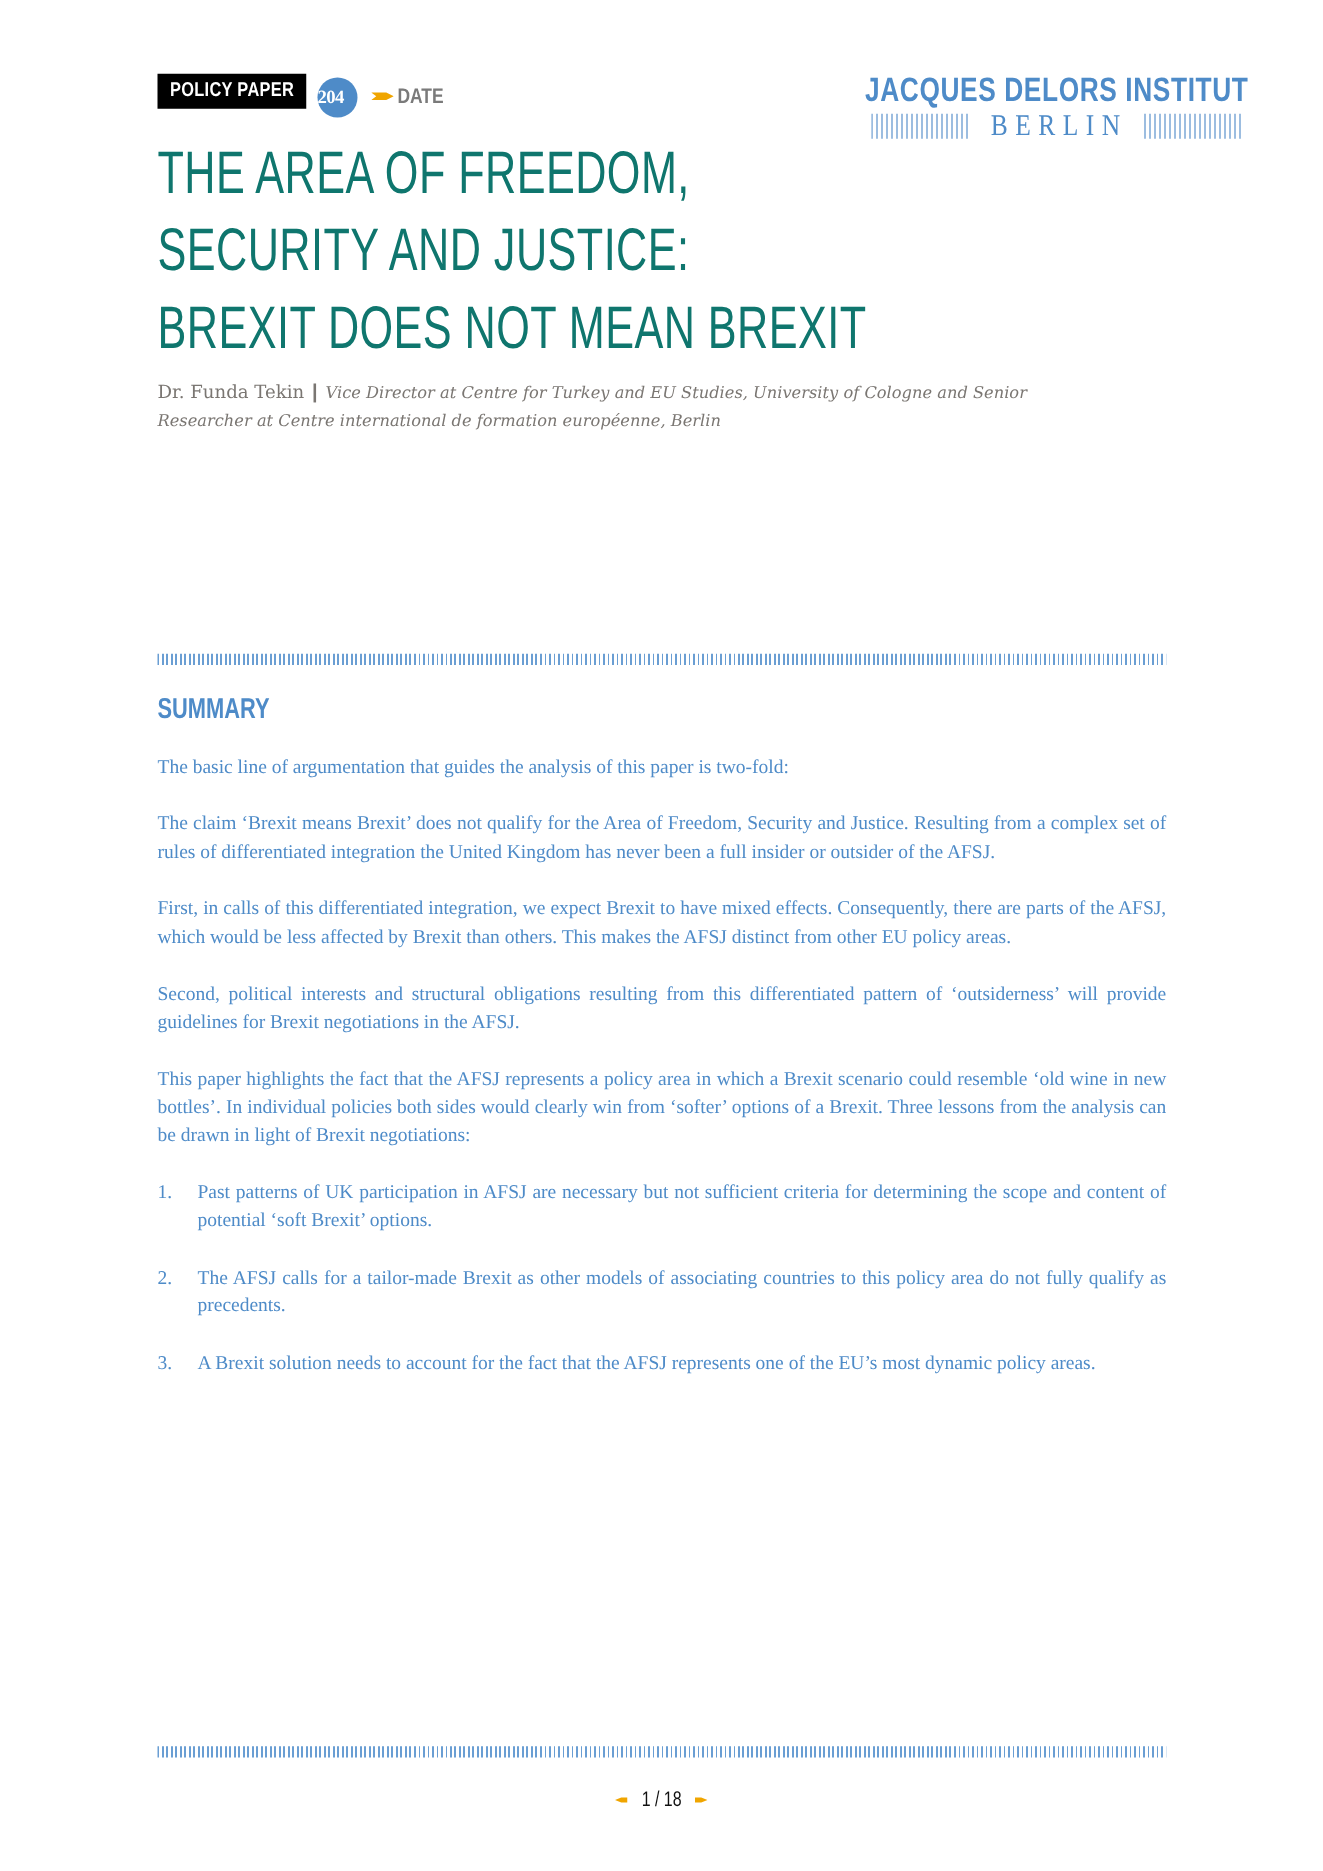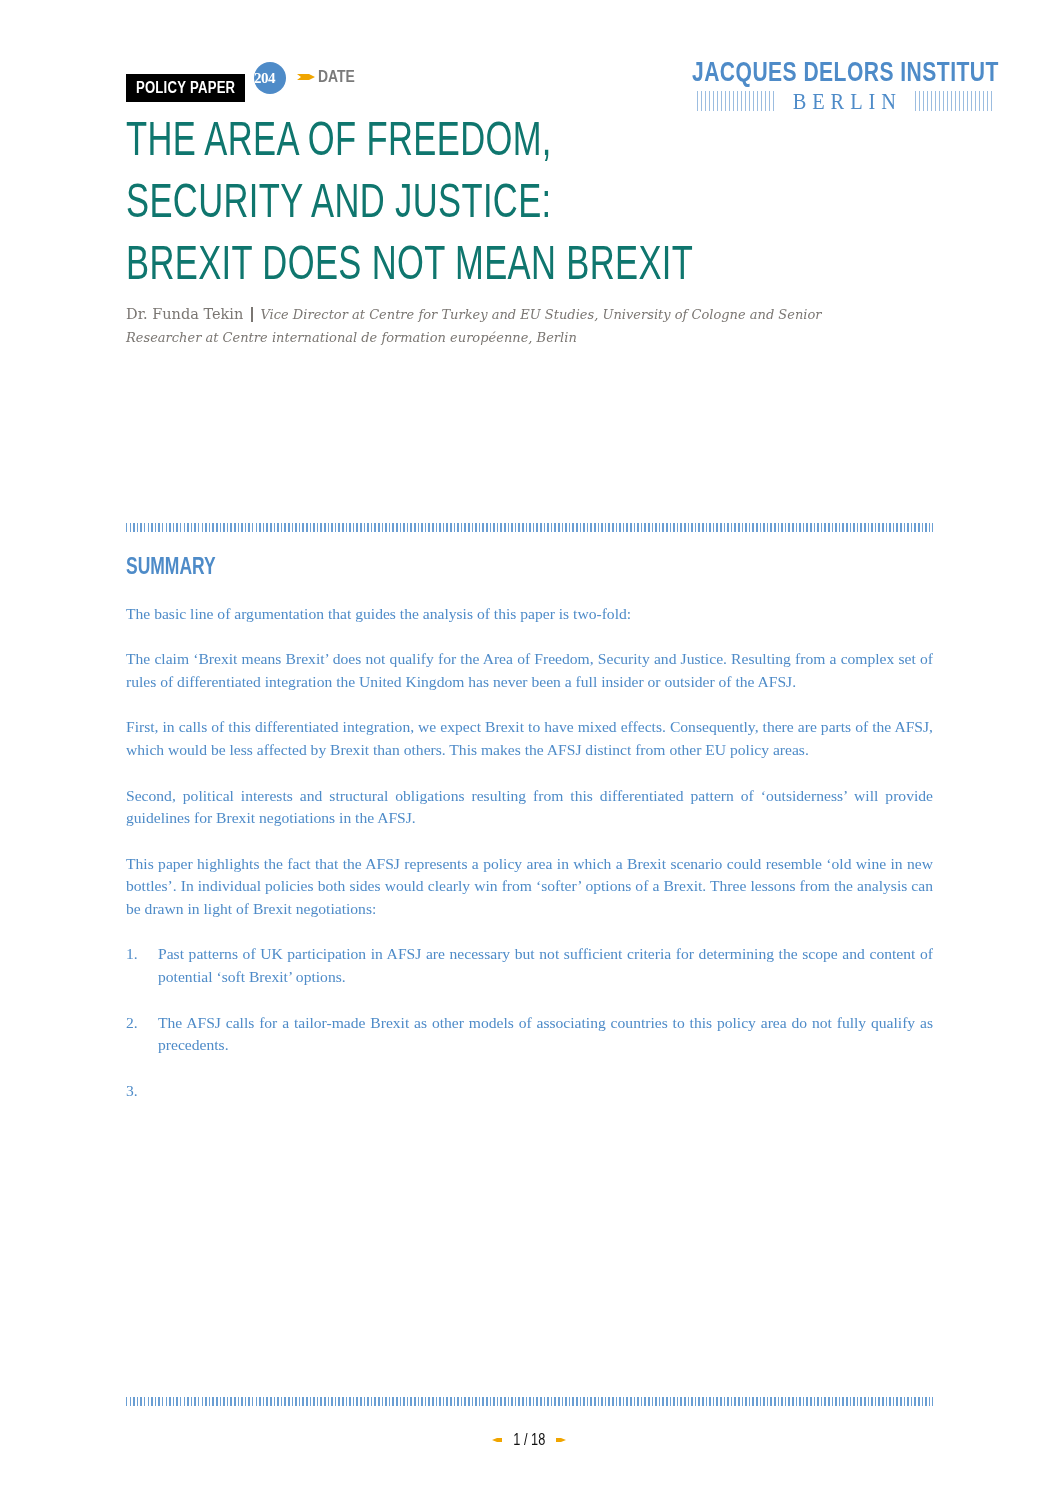--- a/index.html
+++ b/index.html
@@ -1,21 +1,21 @@
 <!DOCTYPE html>
 <html><head>
 <meta charset="utf-8">
 <style>
   html, body { margin: 0; padding: 0; background: #ffffff; }
   body { width: 1058px; height: 1497px; position: relative; overflow: hidden; }
   .abs { position: absolute; }
 
   
   .pp-label {
-    left: 126px; top: 74px; height: 28px; width: 119px;
+    left: 126px; top: 59px; height: 28px; width: 119px;
     background: #000; color: #fff;
     font-family: "Liberation Sans", sans-serif; font-weight: bold;
     font-size: 16px; line-height: 28px; letter-spacing: 0.3px;
     display: flex; align-items: center; justify-content: center;
   }
   .pp-label span { display: inline-block; transform: scaleX(0.82); transform-origin: center; white-space: nowrap; }
   .pp-num {
     left: 254px; top: 62px; width: 32px; height: 32px; border-radius: 50%;
     background: #4e8bc8; color: #fff;
     font-family: "Liberation Serif", serif; font-weight: bold; font-size: 15px;
@@ -134,20 +134,21 @@
     <li>
       <span class="num">1.</span>
       <span>Past patterns of UK participation in AFSJ are necessary but not sufficient criteria for determining the scope and content of potential ‘soft Brexit’ options.</span>
     </li>
     <li>
       <span class="num">2.</span>
       <span>The AFSJ calls for a tailor-made Brexit as other models of associating countries to this policy area do not fully qualify as precedents.</span>
     </li>
     <li>
       <span class="num">3.</span>
+      <span>A Brexit solution needs to account for the fact that the AFSJ represents one of the EU’s most dynamic policy areas.</span>
     </li>
   </ol>
 </div>
 
 <div class="abs divider" style="top:1397px;"></div>
 
 <div class="abs page-num">
   <svg class="tri" viewBox="0 0 10 6">
     <polygon points="0,3 5,1 10,1 10,5 5,5" fill="#f0a500"></polygon>
   </svg>

